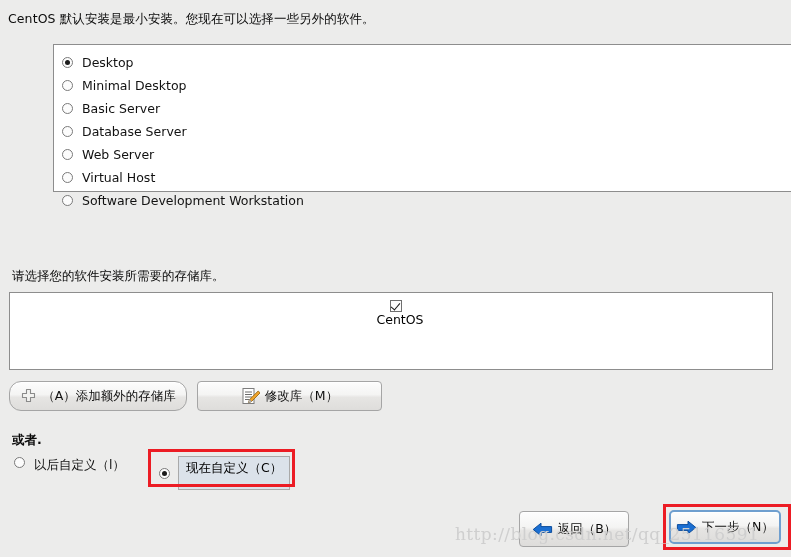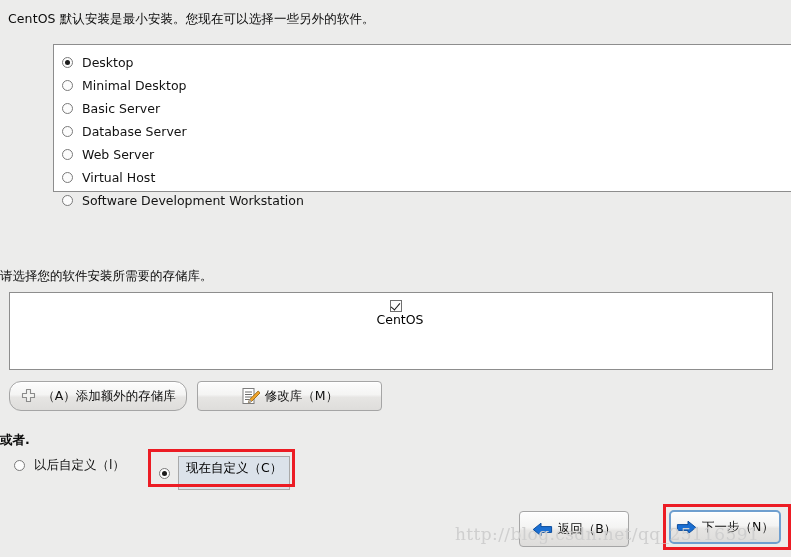--- a/index.html
+++ b/index.html
@@ -119,21 +119,21 @@
   }
   .check-label {
     margin-left: 9px;
     font-size: 12.5px;
     white-space: nowrap;
   }
 
   
   .section-label {
     position: absolute;
-    left: 0;
+    left: 12px;
     font-size: 12.5px;
     color: #0a0a0a;
     white-space: nowrap;
   }
   #repo-label { top: 268px; }
   #or-label   { top: 432px; font-weight: bold; }
 
   
   .btn {
     position: absolute;
@@ -186,21 +186,21 @@
     margin-right: 5px;
     flex: 0 0 auto;
   }
 
   
   #later-radio-row {
     position: absolute;
     left: 14px;
     top: 457px;
     display: flex;
-    align-items: center;
+    align-items: flex-start;
   }
   #now-radio-row {
     position: absolute;
     left: 159px;
     top: 456px;
     display: flex;
     align-items: center;
   }
   .focus-label {
     margin-left: 8px;

